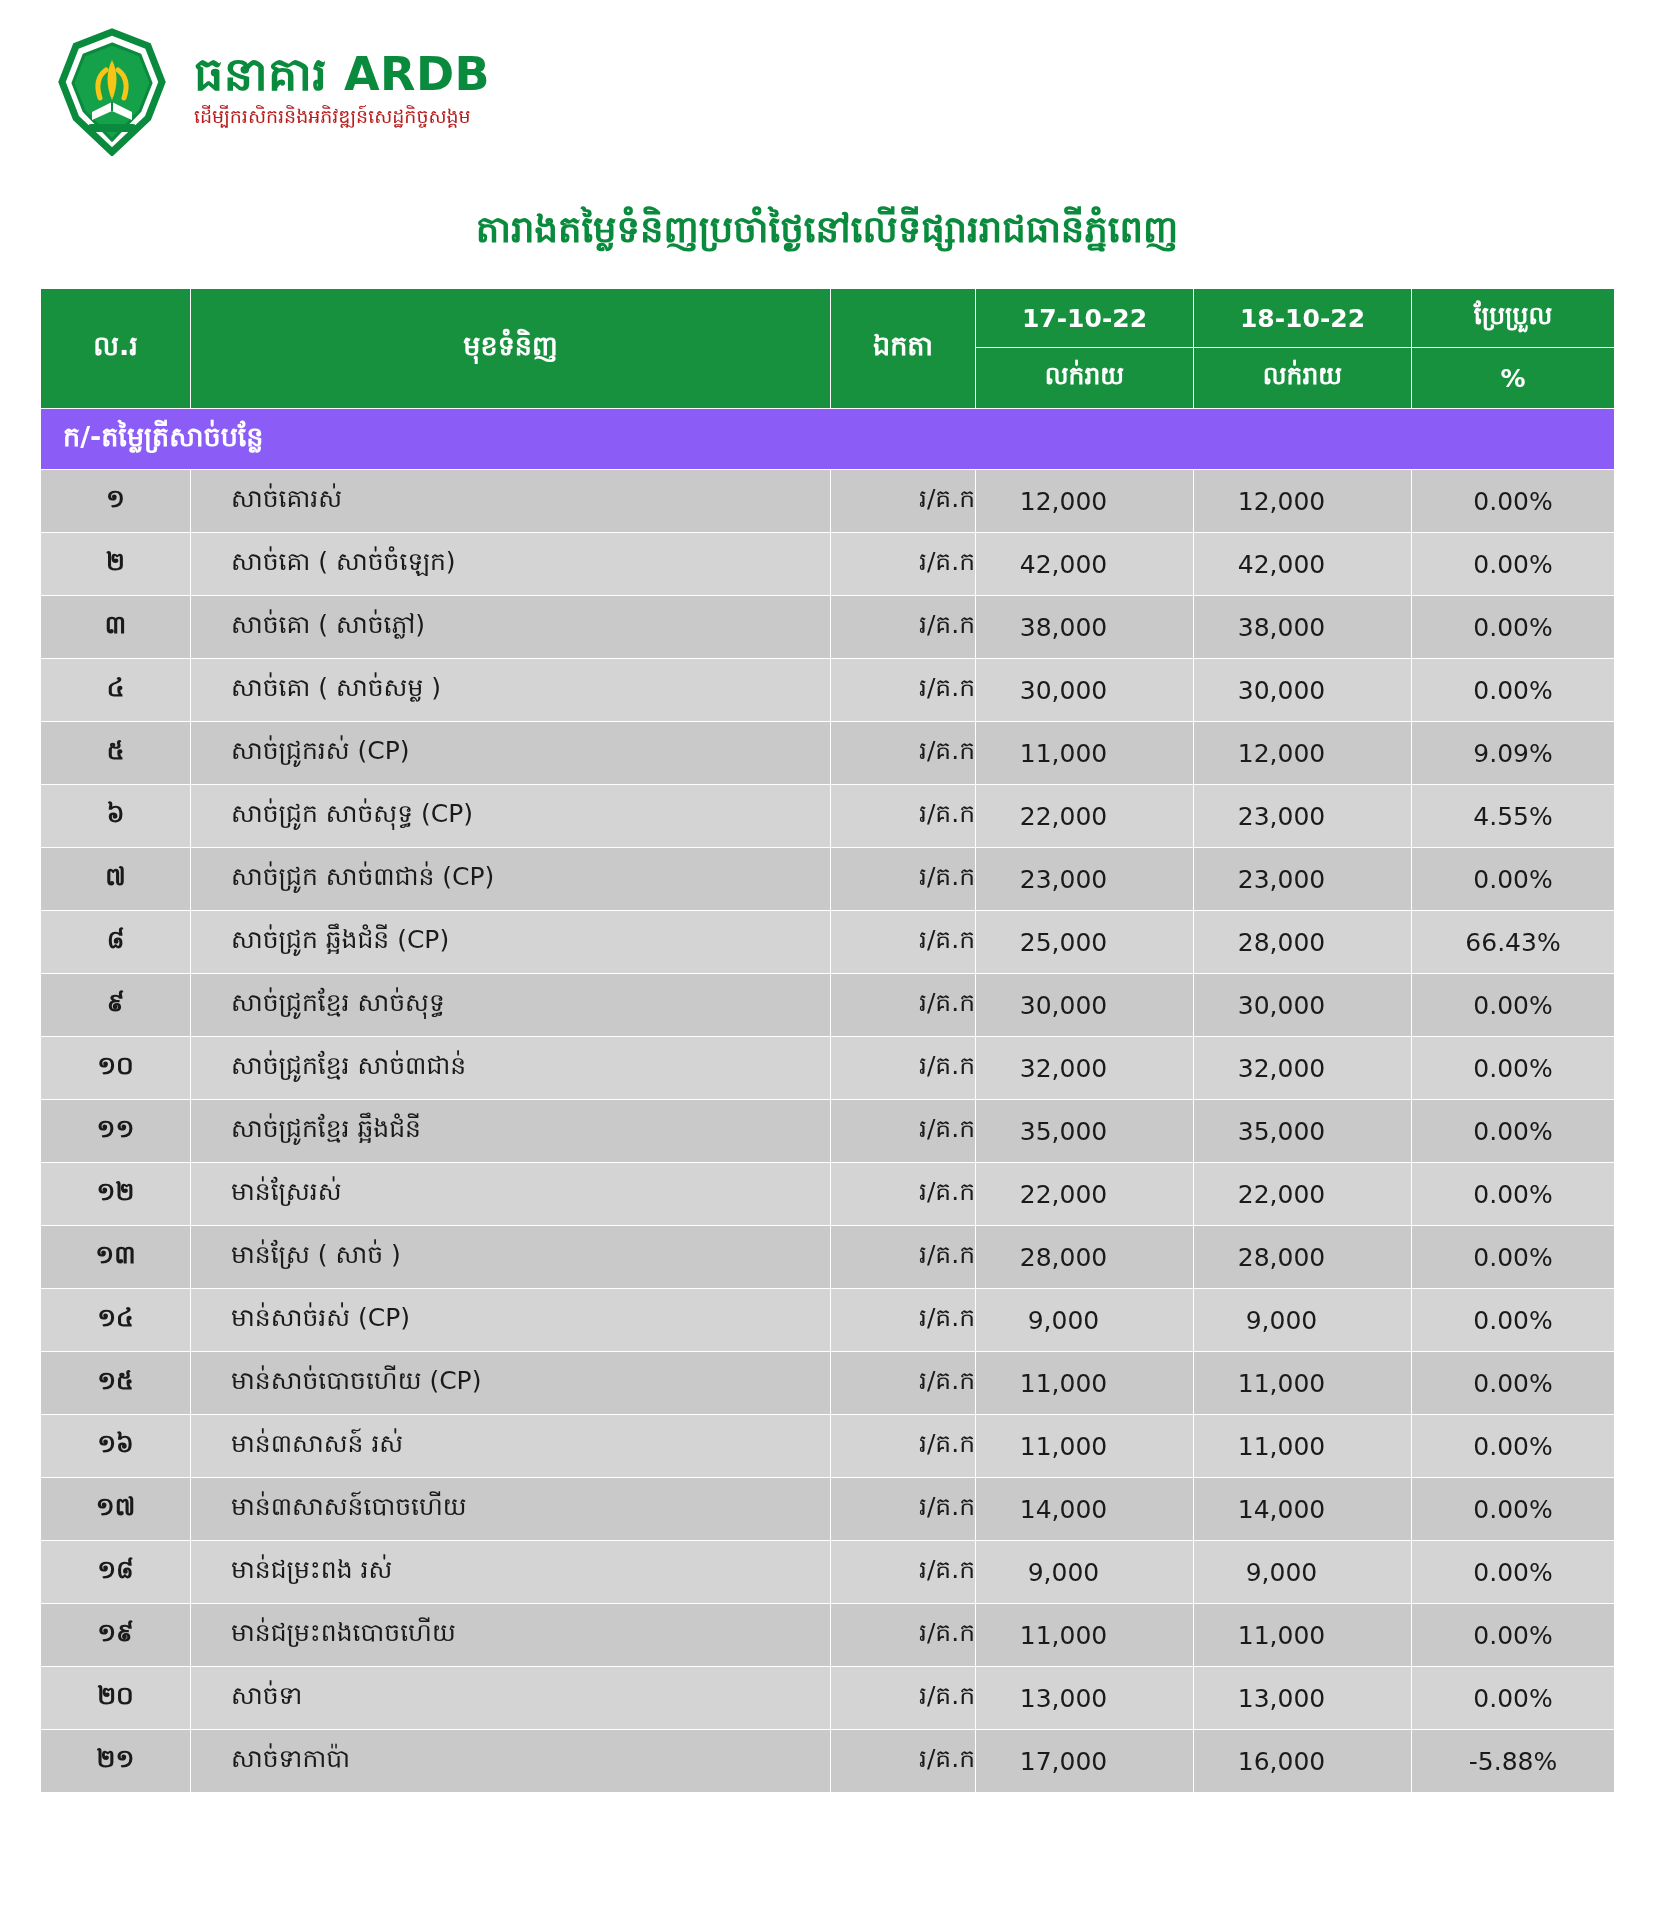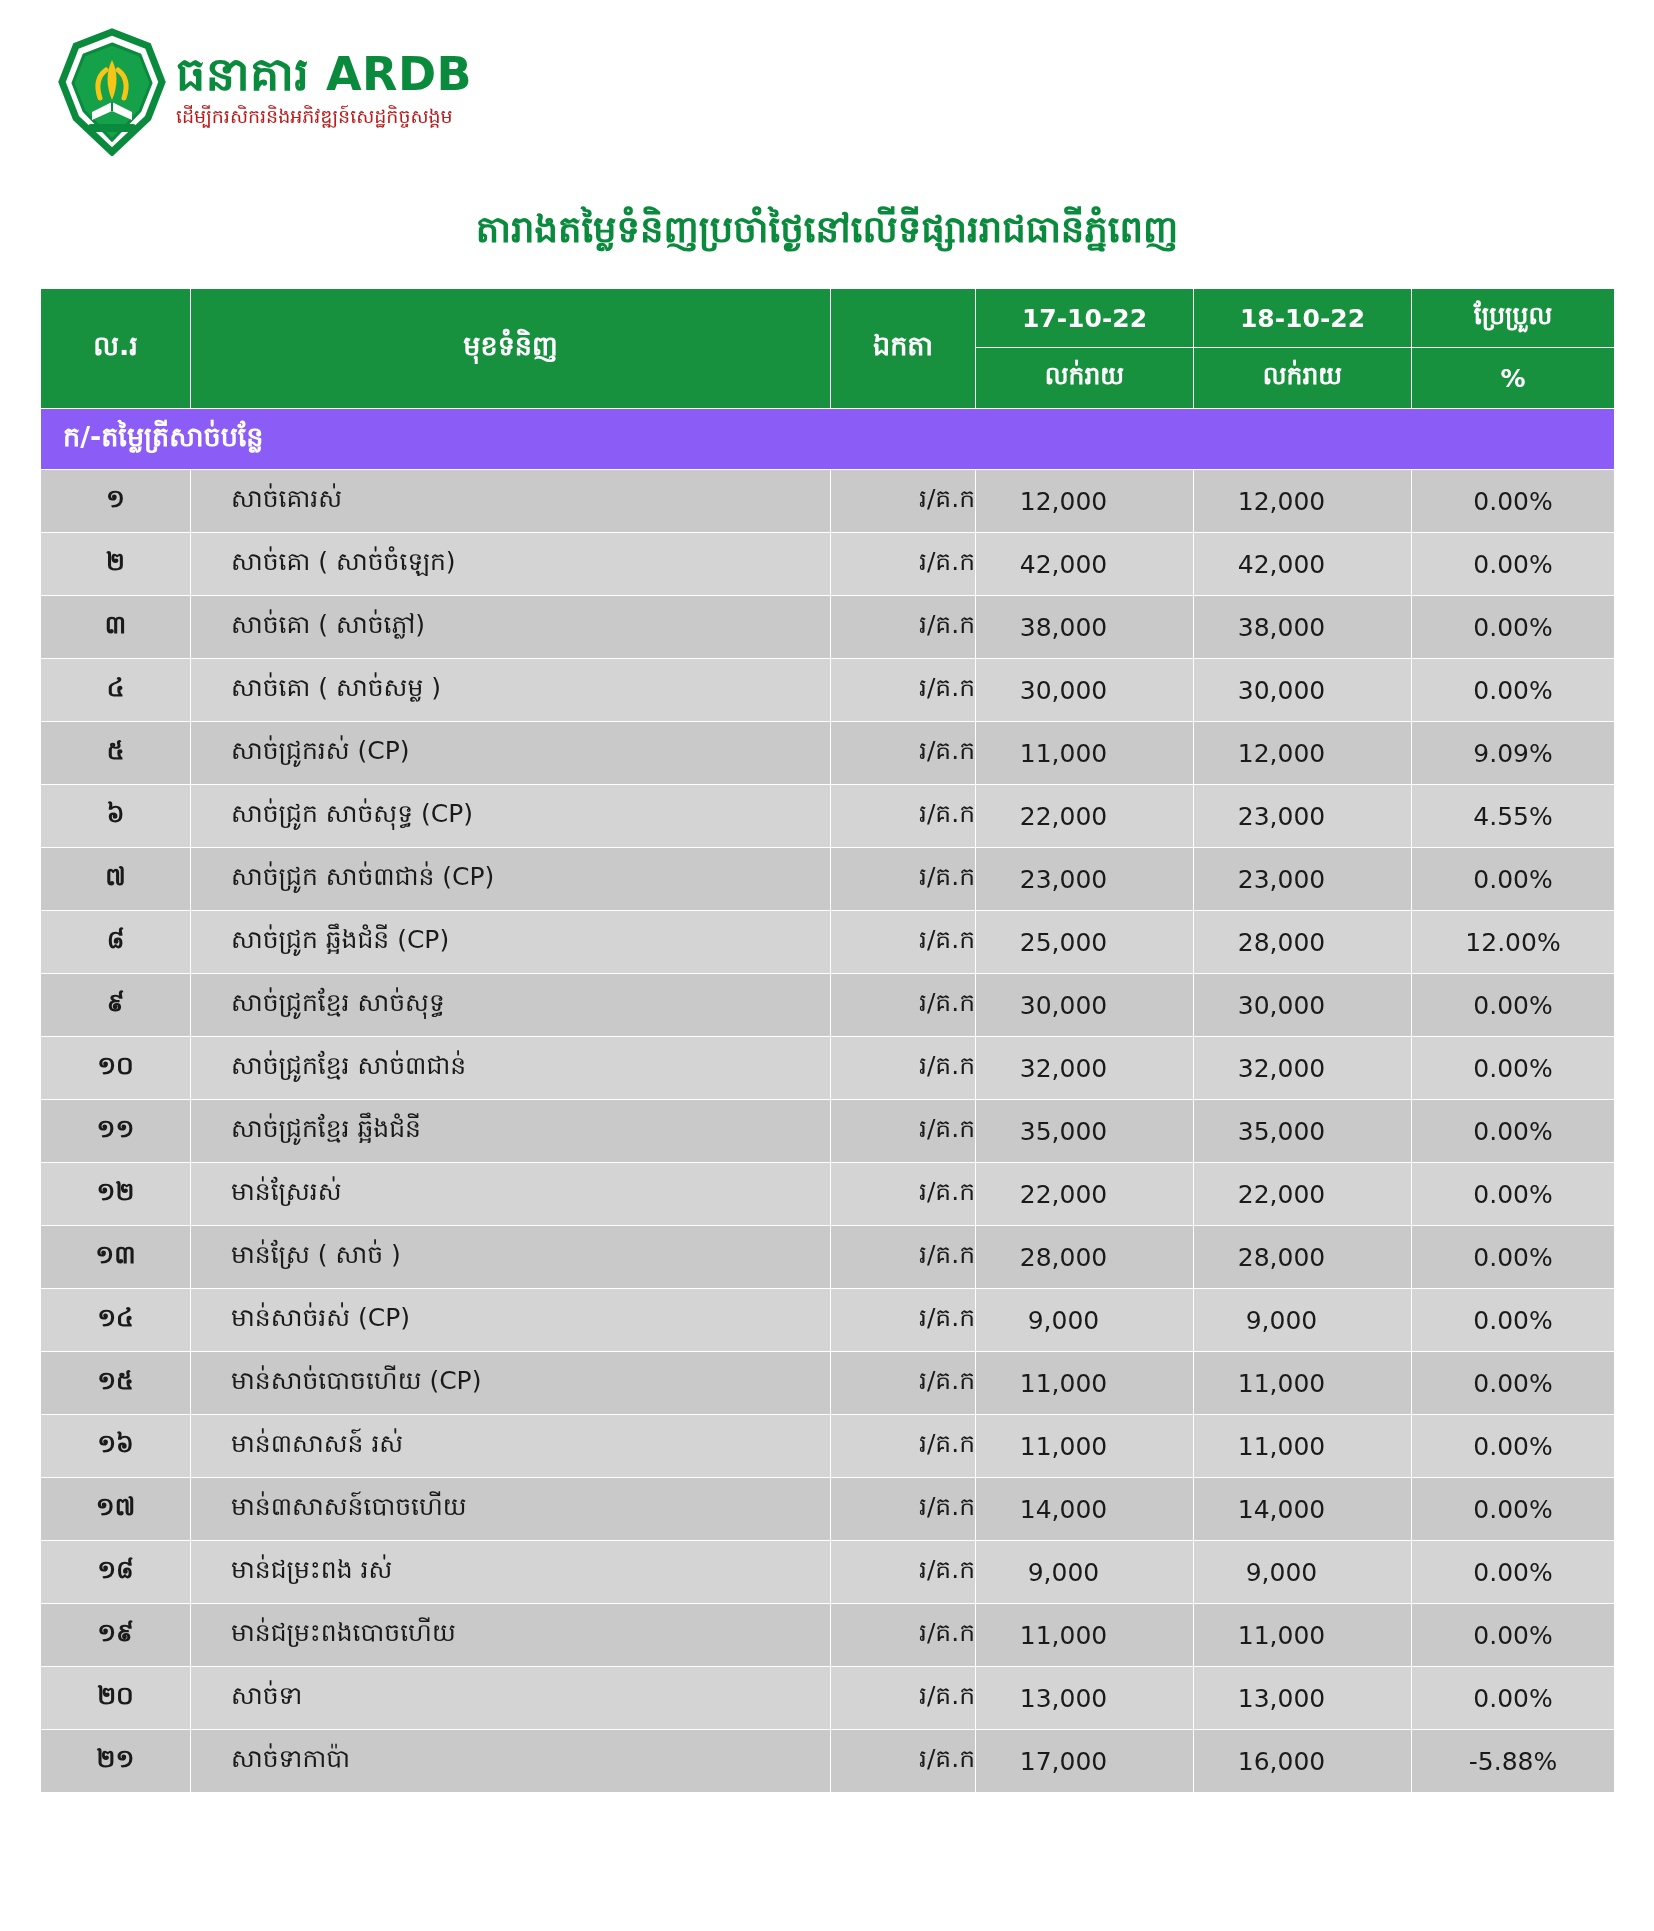--- a/index.html
+++ b/index.html
@@ -17,20 +17,21 @@
   .page {
     width: 1654px;
     box-sizing: border-box;
     padding: 28px 40px 20px 40px;
   }
 
   
   .header {
     display: flex;
     align-items: center;
+    gap: 18px;
     padding-left: 8px;
   }
   .logo-mark {
     width: 128px;
     height: 128px;
     position: relative;
     flex: none;
   }
   .logo-mark svg { display: block; }
   .brand-text {
@@ -235,21 +236,21 @@
           <td class="c-num">23,000</td>
           <td class="c-num">23,000</td>
           <td class="c-pct">0.00%</td>
         </tr>
         <tr class="alt">
           <td class="c-no">៨</td>
           <td class="c-item">សាច់ជ្រូក ឆ្អឹងជំនី (CP)</td>
           <td class="c-unit">រ/គ.ក</td>
           <td class="c-num">25,000</td>
           <td class="c-num">28,000</td>
-          <td class="c-pct">12.00%</td>
+          <td class="c-pct">66.43%</td>
         </tr>
         <tr>
           <td class="c-no">៩</td>
           <td class="c-item">សាច់ជ្រូកខ្មែរ សាច់សុទ្ធ</td>
           <td class="c-unit">រ/គ.ក</td>
           <td class="c-num">30,000</td>
           <td class="c-num">30,000</td>
           <td class="c-pct">0.00%</td>
         </tr>
         <tr class="alt">

